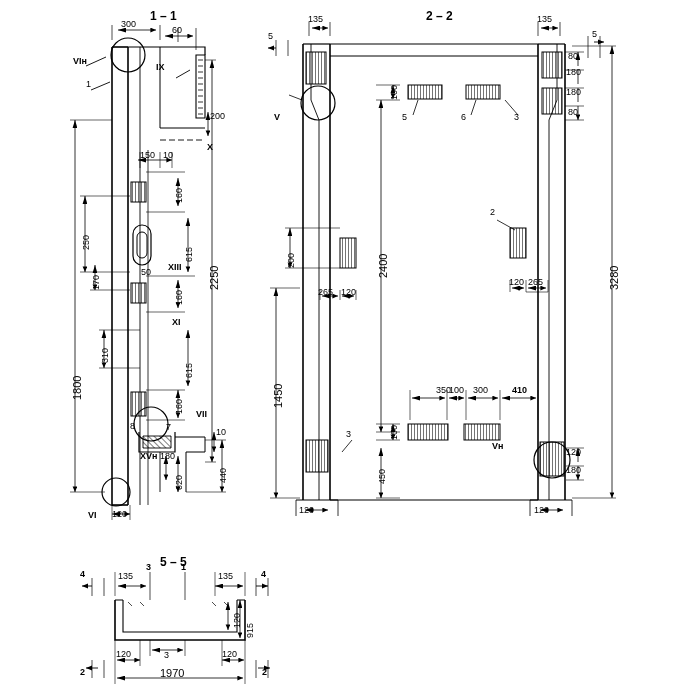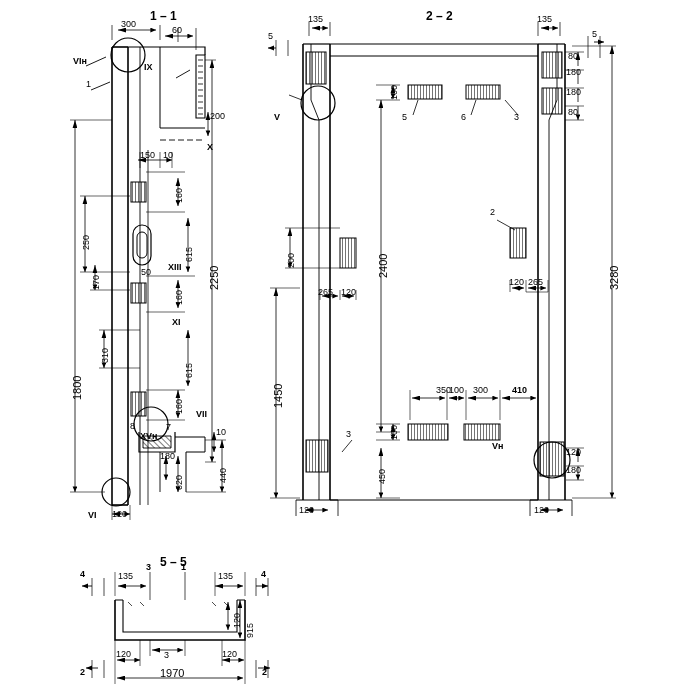--- a/index.html
+++ b/index.html
@@ -231,26 +231,26 @@
     </g>
   </svg>
 
   <div class="lbl t12 b" style="left:150px;top:10px;">1 – 1</div>
   <div class="lbl t12 b" style="left:426px;top:10px;">2 – 2</div>
   <div class="lbl t12 b" style="left:160px;top:556px;">5 – 5</div>
 
   <div class="lbl" style="left:121px;top:20px;">300</div>
   <div class="lbl" style="left:172px;top:26px;">60</div>
   <div class="lbl b" style="left:73px;top:57px;">VIн</div>
-  <div class="lbl b" style="left:144px;top:63px;">IX</div>
+  <div class="lbl b" style="left:156px;top:63px;">IX</div>
   <div class="lbl b" style="left:207px;top:143px;">X</div>
   <div class="lbl b" style="left:168px;top:263px;">XIII</div>
   <div class="lbl b" style="left:172px;top:318px;">XI</div>
   <div class="lbl b" style="left:196px;top:410px;">VII</div>
-  <div class="lbl b" style="left:140px;top:432px;">XVн</div>
+  <div class="lbl b" style="left:140px;top:452px;">XVн</div>
   <div class="lbl b" style="left:88px;top:503px;margin-top:8px;">VI</div>
   <div class="lbl" style="left:86px;top:80px;">1</div>
   <div class="lbl" style="left:130px;top:422px;">8</div>
   <div class="lbl" style="left:166px;top:423px;">7</div>
 
   <div class="lbl rot" style="left:82px;top:250px;">250</div>
   <div class="lbl rot" style="left:92px;top:290px;">170</div>
   <div class="lbl rot" style="left:101px;top:363px;">310</div>
   <div class="lbl rot t11" style="left:72px;top:400px;">1800</div>
 

